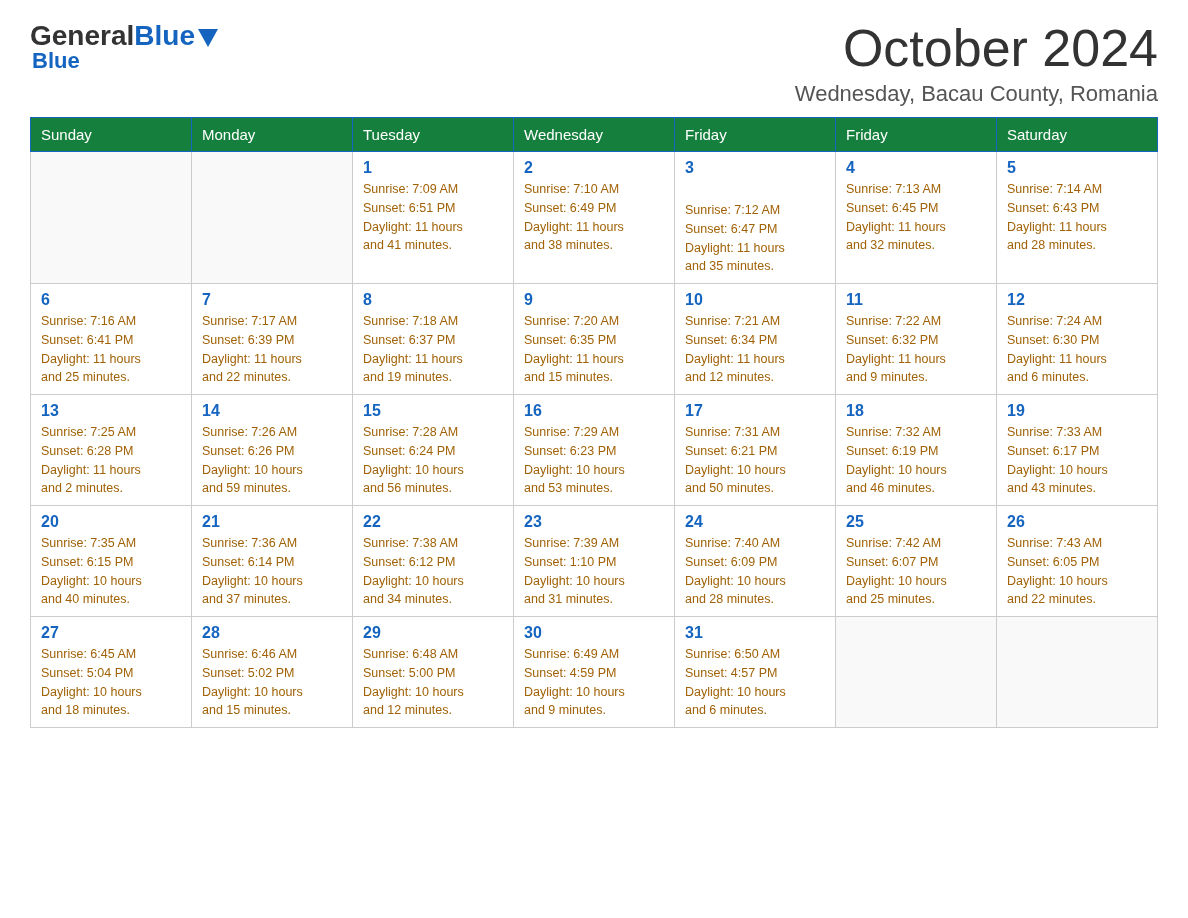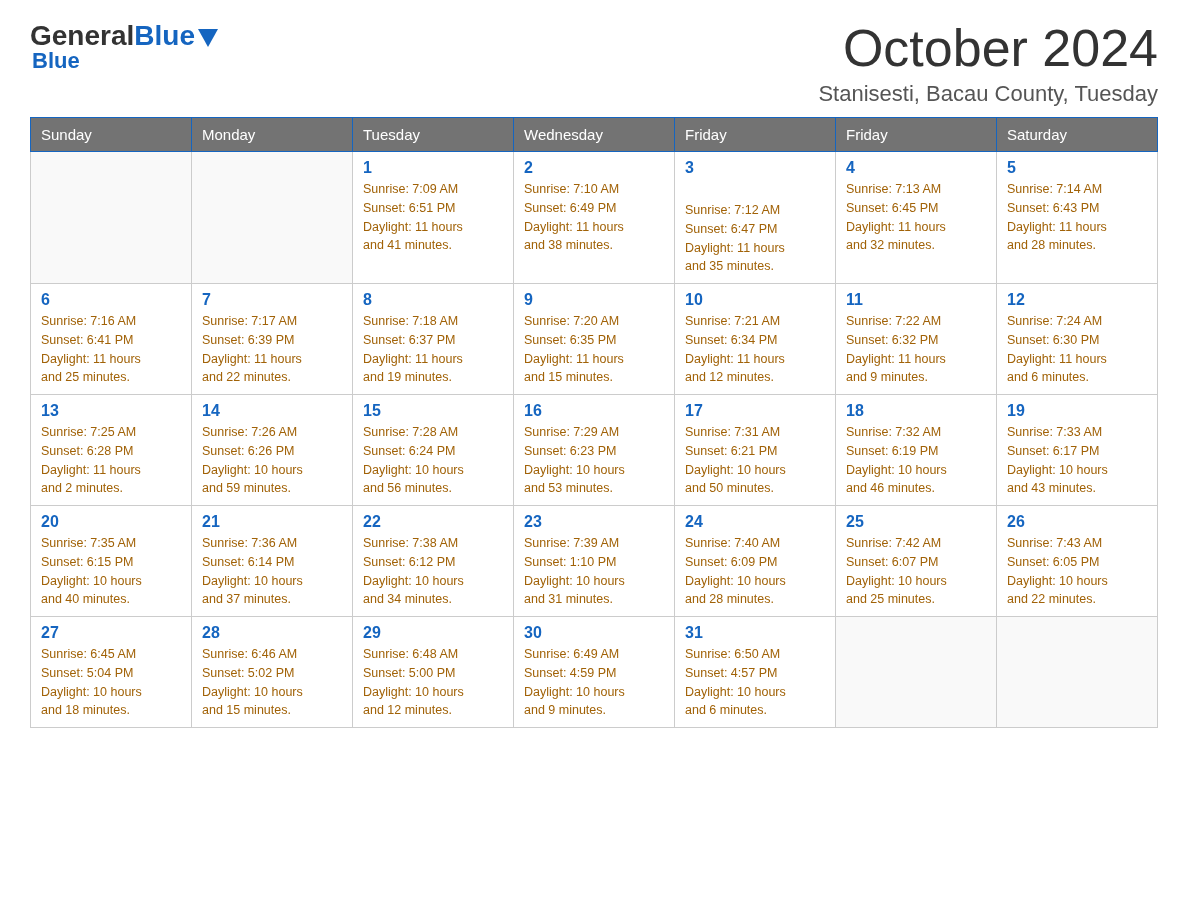--- a/index.html
+++ b/index.html
@@ -59,21 +59,21 @@
       font-size: 22px;
       color: #555;
       margin-top: 4px;
     }
     .calendar {
       width: 100%;
       border-collapse: collapse;
       margin-top: 10px;
     }
     .calendar th {
-      background: #737373;
+      background: #15803d;
       color: #ffffff;
       font-size: 15px;
       font-weight: normal;
       padding: 8px 10px;
       text-align: left;
       border: 1px solid #1565c0;
     }
     .calendar td {
       border: 1px solid #ccc;
       vertical-align: top;
@@ -109,21 +109,21 @@
   <div class="logo">
     <div class="logo-text">
       <span class="logo-general">General</span>
         <span class="logo-blue">Blue</span>
         <span class="logo-triangle"></span>
     </div>
     <div class="logo-underline">Blue</div>
   </div>
   <div class="title-block">
     <div class="month-title">October 2024</div>
-    <div class="location-title">Stanisesti, Bacau County, Tuesday</div>
+    <div class="location-title">Wednesday, Bacau County, Romania</div>
   </div>
 </div>
 
 <table class="calendar">
   <thead>
     <tr>
     <th>Sunday</th>
         <th>Monday</th>
         <th>Tuesday</th>
         <th>Wednesday</th>

